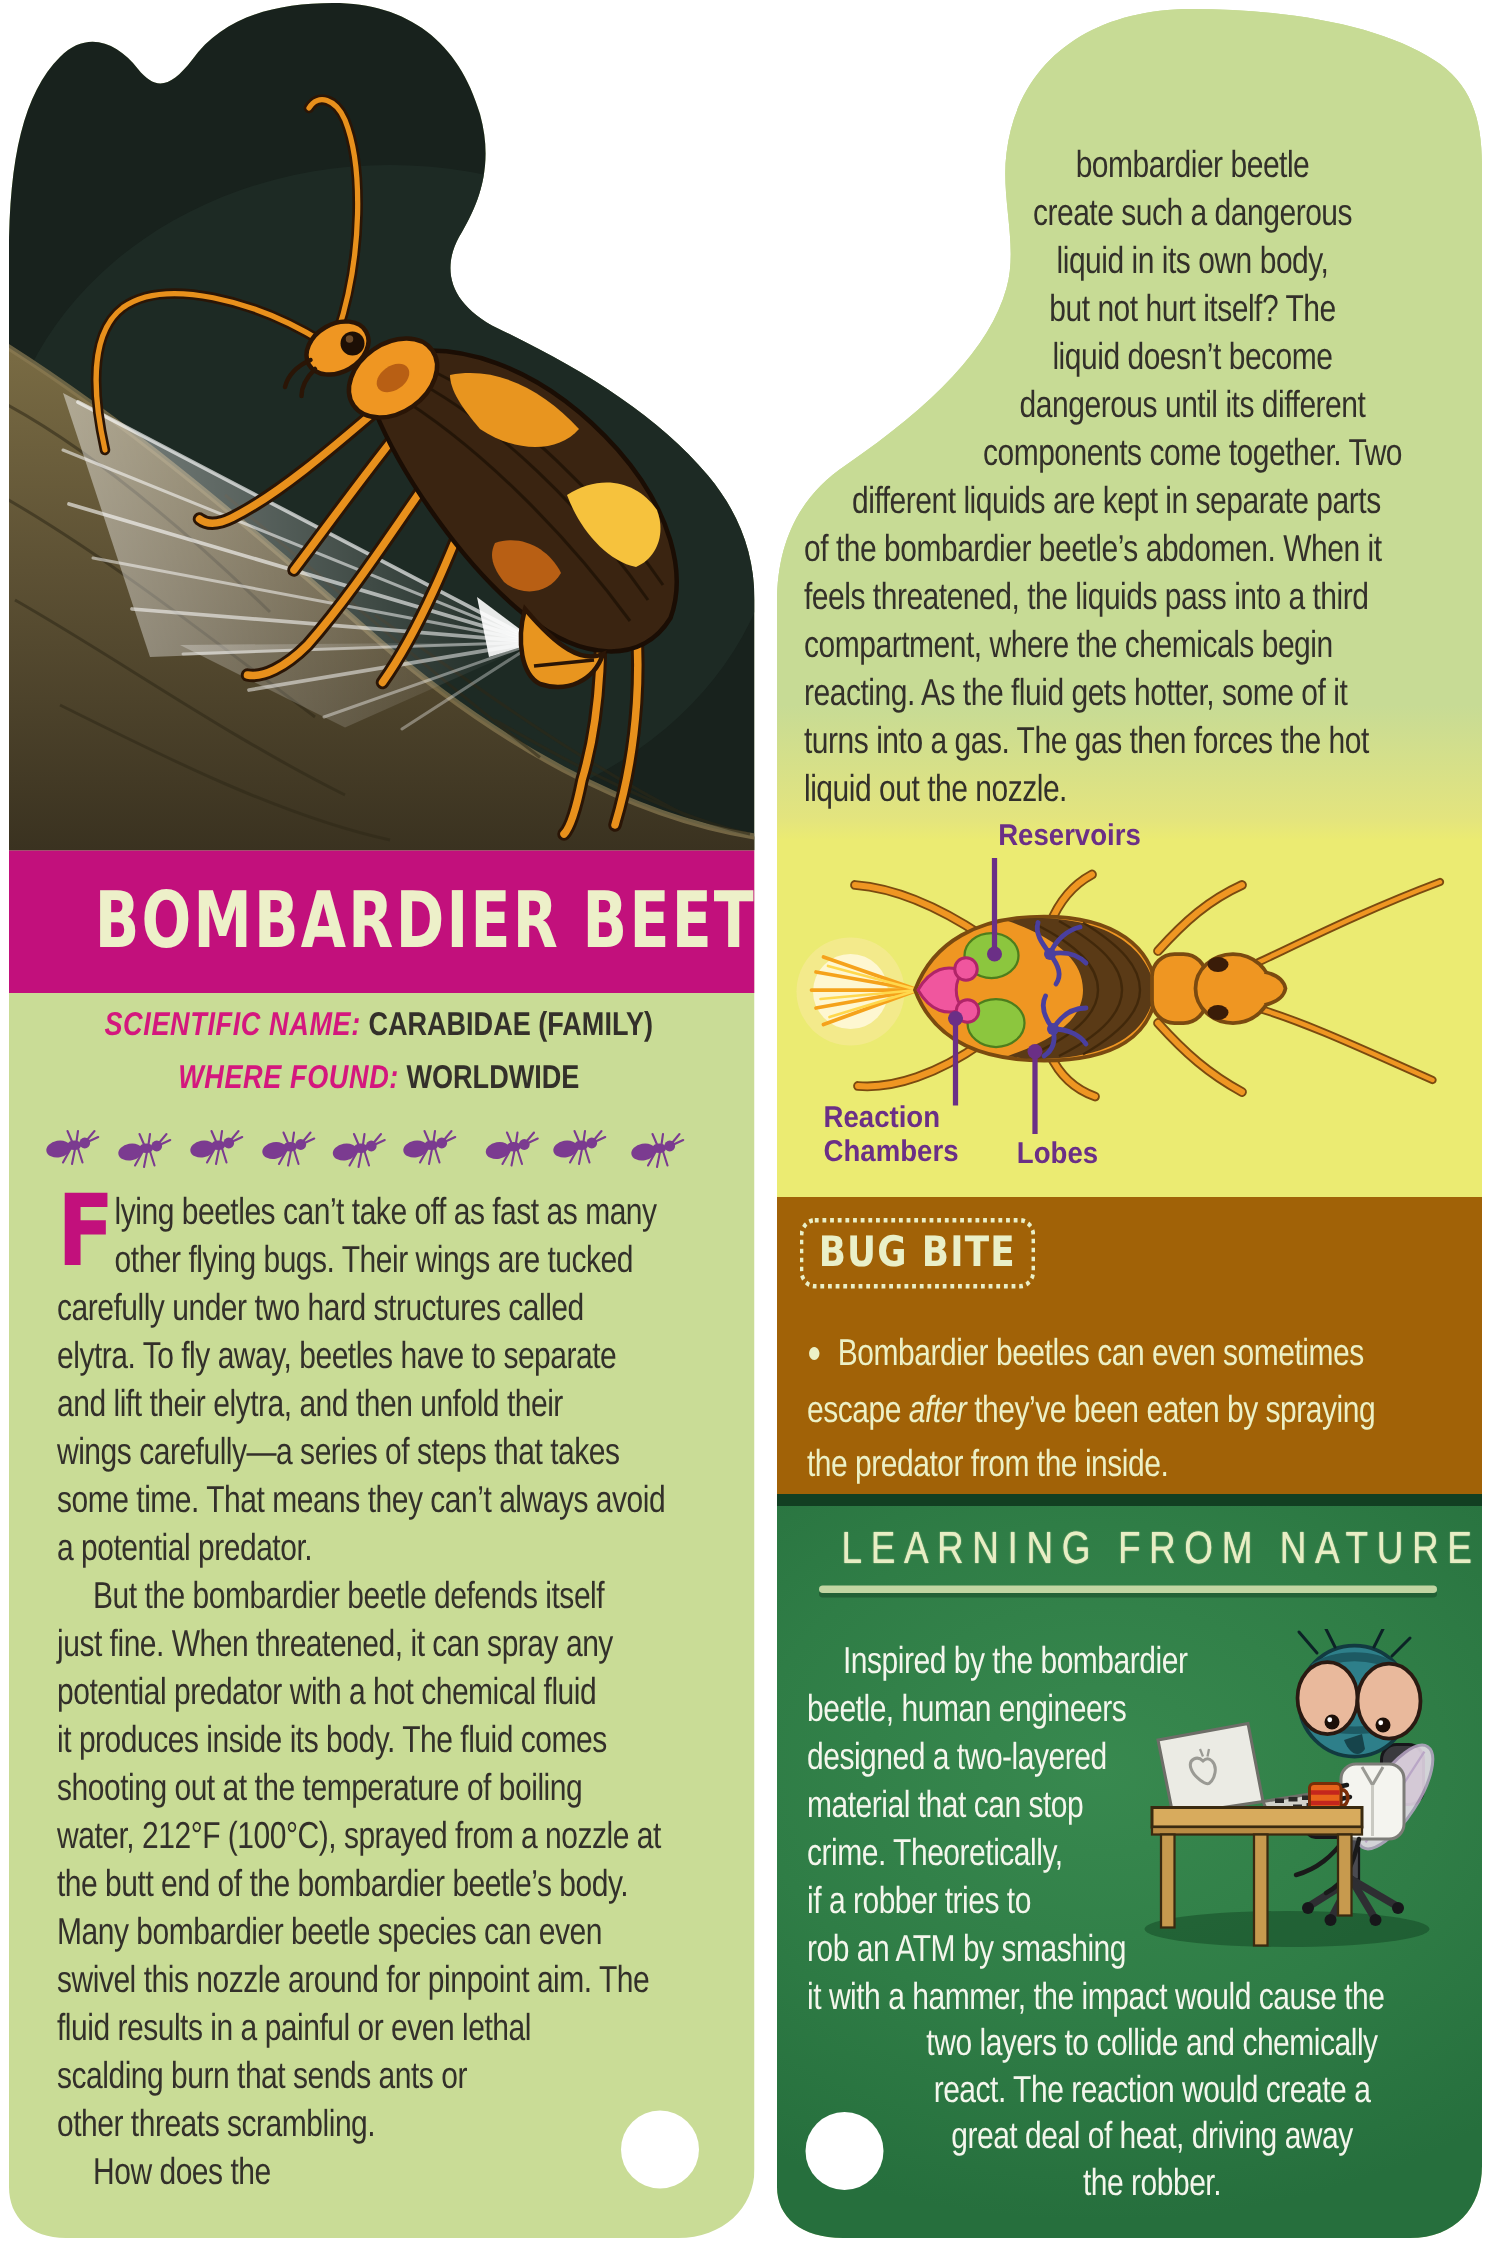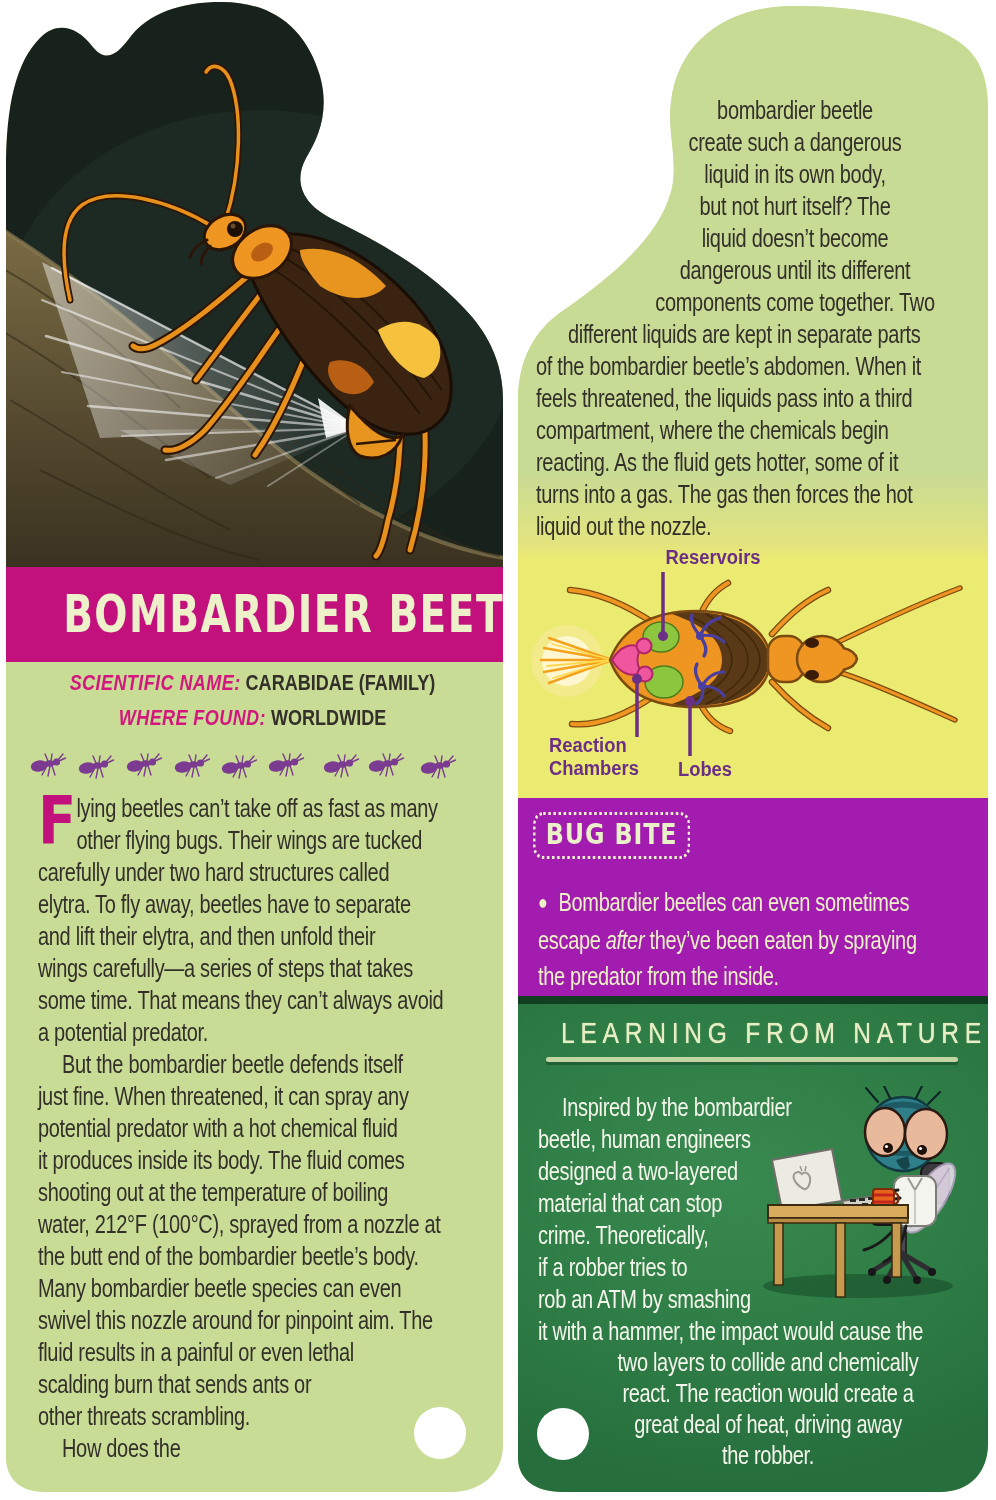--- a/index.html
+++ b/index.html
@@ -39,21 +39,21 @@
   #intro-left{position:absolute;left:536px;top:318px;width:570px;font-size:25px;line-height:32px;
     color:#33302a;letter-spacing:-.4px;transform:scaleX(.8);transform-origin:0 0;}
   #intro-left .ln{white-space:nowrap;height:32px;}
   #intro-left .ind8{padding-left:40px;}
   #diagram{position:absolute;left:518px;top:540px;}
   .diag-label{position:absolute;font-size:20px;font-weight:bold;color:#6b2f86;line-height:23px;
     transform:scaleX(.92);transform-origin:0 0;}
   #lbl-reservoirs{left:628px;top:546px;width:170px;text-align:center;transform-origin:50% 0;}
   #lbl-reaction{left:549px;top:734px;width:110px;}
   #lbl-lobes{left:660px;top:758px;width:90px;text-align:center;transform-origin:50% 0;}
-  #bugbite{position:absolute;left:518px;top:798px;width:478px;height:200px;background:#a21caf;}
+  #bugbite{position:absolute;left:518px;top:798px;width:478px;height:200px;background:#a16207;}
   #bb-badge{position:absolute;left:15px;top:14px;padding:3px 12px 5px;border:3px dotted #eaf0c8;
     border-radius:12px;font-size:28px;font-weight:bold;color:#eaf0c8;letter-spacing:1px;
     transform:scaleX(.85);transform-origin:0 0;white-space:nowrap;font-family:"DejaVu Sans",sans-serif;}
   #bb-text{position:absolute;left:20px;top:86px;width:560px;font-size:25px;line-height:36px;
     color:#ecf1c6;letter-spacing:-.4px;transform:scaleX(.8);transform-origin:0 0;}
   #bb-text .ln{white-space:nowrap;}
   #bb-text .bullet{font-size:20px;margin-right:14px;position:relative;top:-2px;}
   #chalk{position:absolute;left:518px;top:996px;width:478px;height:504px;
     background:radial-gradient(ellipse 420px 300px at 45% 35%, #38894f 0%, #2f7d46 55%, #266f3d 100%);
     border-top:8px solid #123f22;}

